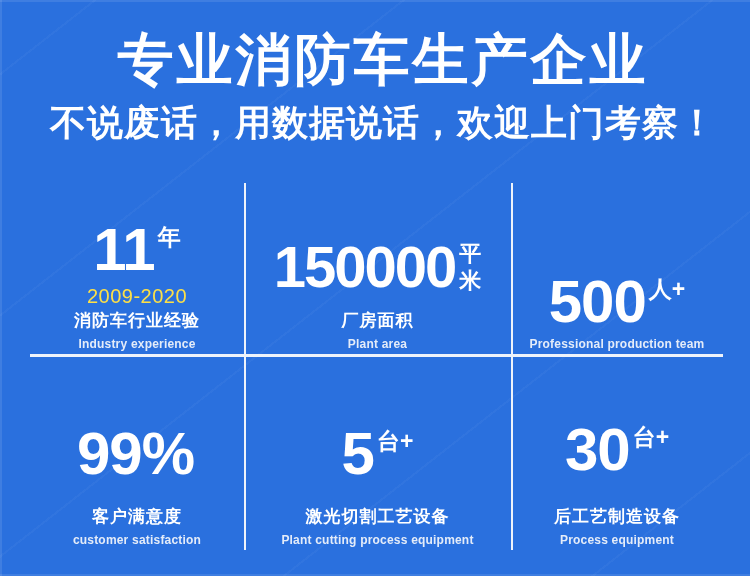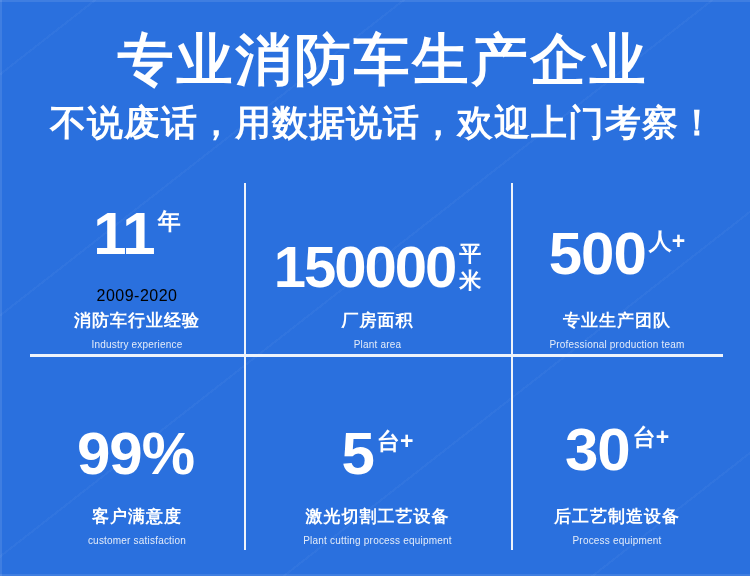--- a/index.html
+++ b/index.html
@@ -130,40 +130,40 @@
     align-items: flex-start;
     font-size: 22px;
     font-weight: 700;
     line-height: 27px;
     margin-left: 4px;
     margin-top: 3px;
     color: #ffffff;
   }
 
   .sub-years {
-    margin-top: 22px;
-    font-size: 16px;
+    margin-top: 6px;
+    font-size: 20px;
     font-weight: 400;
     letter-spacing: 0.5px;
-    color: #000000;
+    color: #fde047;
     line-height: 20px;
   }
   .label-cn {
     margin-top: 7px;
     font-size: 17px;
     font-weight: 700;
     letter-spacing: 1px;
     color: #ffffff;
     line-height: 22px;
     white-space: nowrap;
   }
   .label-en {
     margin-top: 3px;
-    font-size: 10px;
-    font-weight: 400;
+    font-size: 12px;
+    font-weight: 700;
     letter-spacing: 0.2px;
     color: #e4ecf9;
     line-height: 19px;
     white-space: nowrap;
   }
   .cell.c1-1 .label-cn { margin-top: 4px; }
 </style>
 </head>
 <body>
 
@@ -205,21 +205,20 @@
       </div>
       <div class="label-cn" style="margin-top:13px">厂房面积</div>
       <div class="label-en">Plant area</div>
     </div>
 
     <div class="cell r1">
       <div class="big-row">
         <span class="big-num">500</span>
         <span class="unit">人+</span>
       </div>
-      <div class="label-cn" style="margin-top:26px">专业生产团队</div>
       <div class="label-en">Professional production team</div>
     </div>
 
     <div class="cell r2">
       <div class="big-row">
         <span class="big-num">99%</span>
         <span class="unit"></span>
       </div>
       <div class="label-cn" style="margin-top:22px">客户满意度</div>
       <div class="label-en">customer satisfaction</div>

